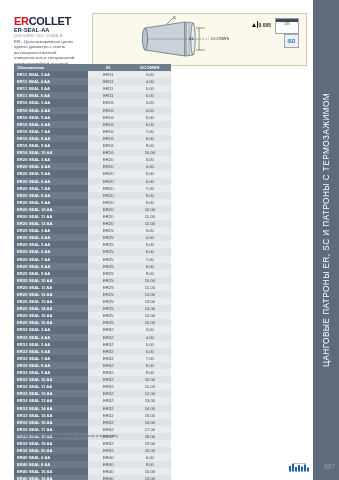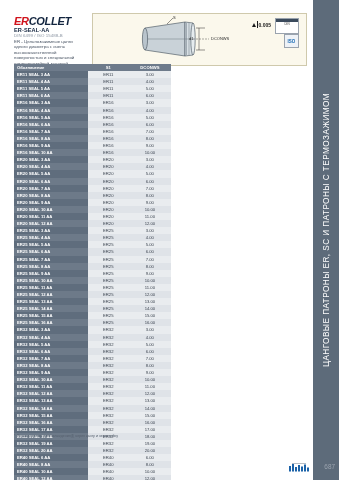--- a/index.html
+++ b/index.html
@@ -24,21 +24,21 @@
     color:#ffffff;
     font-size:8.2px;letter-spacing:.45px;font-weight:400;
   }
   .side-strip{
     position:absolute;right:26px;top:0;width:3px;height:460px;background:#ffffff;
   }
 
   
   .logo{
     position:absolute;left:14px;top:15px;
-    font-size:11px;font-weight:bold;font-style:italic;letter-spacing:-.3px;
+    font-size:11px;font-weight:bold;letter-spacing:-.3px;
     color:#13253f;
   }
   .logo .er{color:#d0131c;}
   .prod-title{
     position:absolute;left:14px;top:27px;
     font-size:5.6px;font-weight:bold;color:#13253f;letter-spacing:.1px;
   }
   .prod-sub{
     position:absolute;left:14px;top:33px;
     font-size:4.4px;color:#8d97a4;letter-spacing:.05px;

